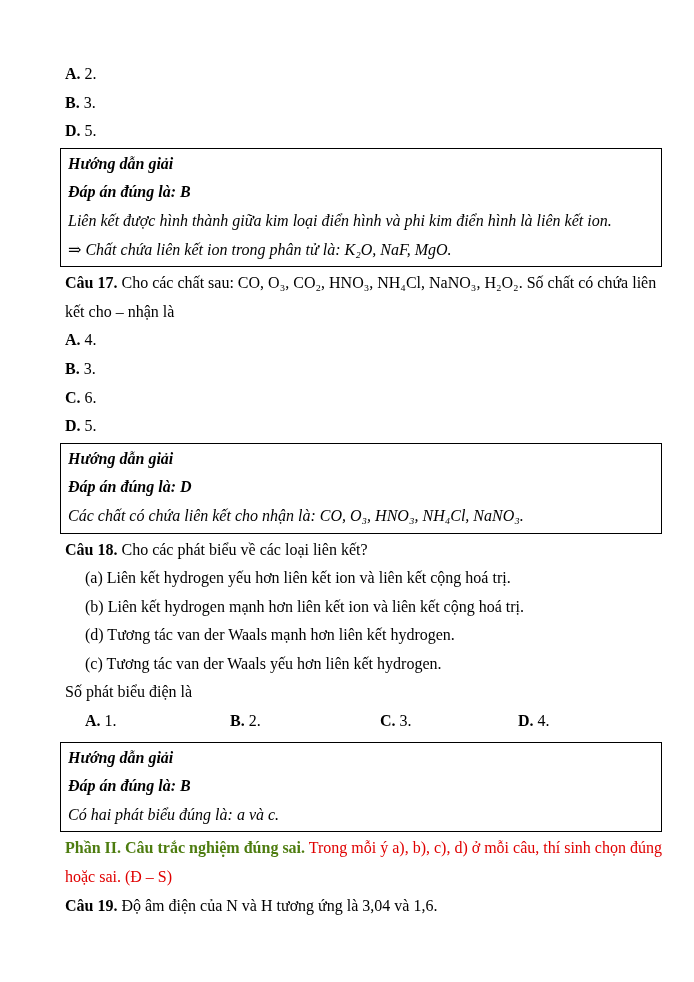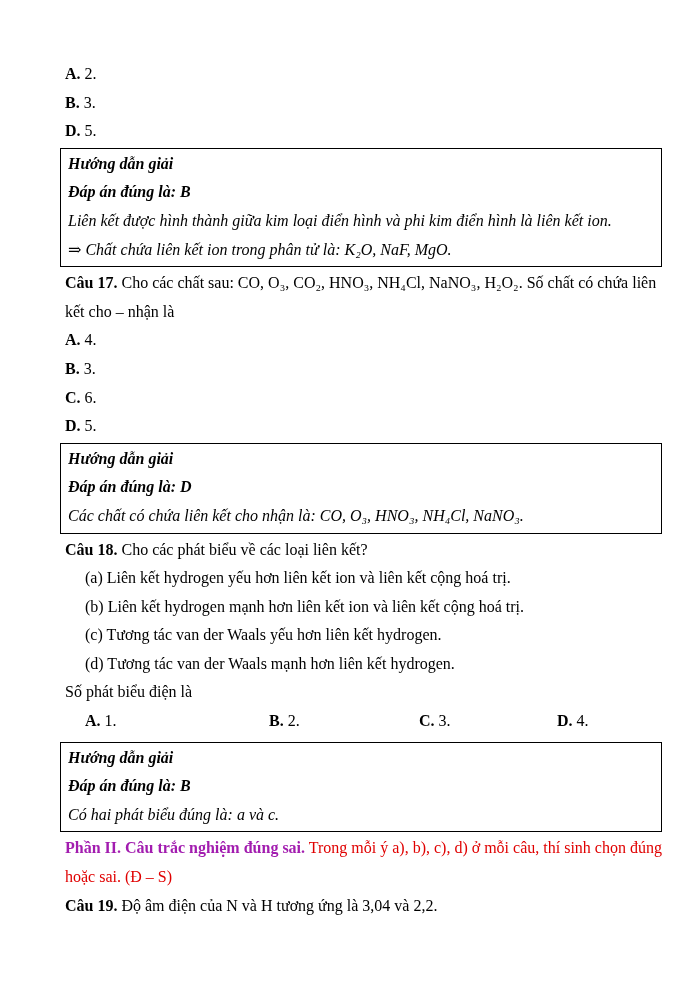--- a/index.html
+++ b/index.html
@@ -36,21 +36,21 @@
     overflow: hidden;
     font-style: italic;
   }
   .box3 { margin-top: 6px; }
   .answers-row {
     margin-left: 25px;
     white-space: nowrap;
   }
   .answers-row .cell { display: inline-block; }
   .answers-row .c1 { width: 145px; }
-  .answers-row .c2 { width: 150px; margin-left: 39px; }
+  .answers-row .c2 { width: 150px; }
   .answers-row .c3 { width: 138px; }
   .red-heading { }
 </style>
 </head>
 <body>
 
 <div class="page">
 
   <p class="txt"><span class="b">A.</span> <span>2.</span></p>
   <p class="txt"><span class="b">B.</span> <span>3.</span></p>
@@ -71,31 +71,31 @@
 
   <div class="solution-box">
     <p><span class="b">Hướng dẫn giải</span></p>
     <p><span class="b">Đáp án đúng là: D</span></p>
     <p>Các chất có chứa liên kết cho nhận là: CO, O₃, HNO₃, NH₄Cl, NaNO₃.</p>
   </div>
 
   <p class="txt"><span class="b">Câu 18.</span> <span>Cho các phát biểu về các loại liên kết?</span></p>
   <p class="stmt">(a) Liên kết hydrogen yếu hơn liên kết ion và liên kết cộng hoá trị.</p>
   <p class="stmt">(b) Liên kết hydrogen mạnh hơn liên kết ion và liên kết cộng hoá trị.</p>
+  <p class="stmt">(d) Tương tác van der Waals mạnh hơn liên kết hydrogen.</p>
   <p class="stmt">(c) Tương tác van der Waals yếu hơn liên kết hydrogen.</p>
-  <p class="stmt">(d) Tương tác van der Waals mạnh hơn liên kết hydrogen.</p>
   <p class="txt">Số phát biểu điện là</p>
 
   <p class="answers-row">
     <span class="cell c1"><span class="b">A.</span> <span>1.</span></span><span class="cell c2"><span class="b">B.</span> <span>2.</span></span><span class="cell c3"><span class="b">C.</span> <span>3.</span></span><span class="cell"><span class="b">D.</span> <span>4.</span></span>
   </p>
 
   <div class="solution-box box3">
     <p><span class="b">Hướng dẫn giải</span></p>
     <p><span class="b">Đáp án đúng là: B</span></p>
     <p>Có hai phát biểu đúng là: a và c.</p>
   </div>
 
-  <p class="txt red-heading"><span class="b" id="part2-bold" style="color: #a21caf;">Phần II. Câu trắc nghiệm đúng sai.</span> <span id="part2-rest" style="color: rgb(224, 0, 0);">Trong mỗi ý a), b), c), d) ở mỗi câu, thí sinh chọn đúng hoặc sai. (Đ – S)</span></p>
+  <p class="txt red-heading"><span class="b" id="part2-bold" style="color: #4d7c0f;">Phần II. Câu trắc nghiệm đúng sai.</span> <span id="part2-rest" style="color: rgb(224, 0, 0);">Trong mỗi ý a), b), c), d) ở mỗi câu, thí sinh chọn đúng hoặc sai. (Đ – S)</span></p>
 
-  <p class="txt"><span class="b">Câu 19.</span> <span>Độ âm điện của N và H tương ứng là 3,04 và 2,2.</span></p>
+  <p class="txt"><span class="b">Câu 19.</span> <span>Độ âm điện của N và H tương ứng là 3,04 và 1,6.</span></p>
 
 </div>
 
 </body></html>

